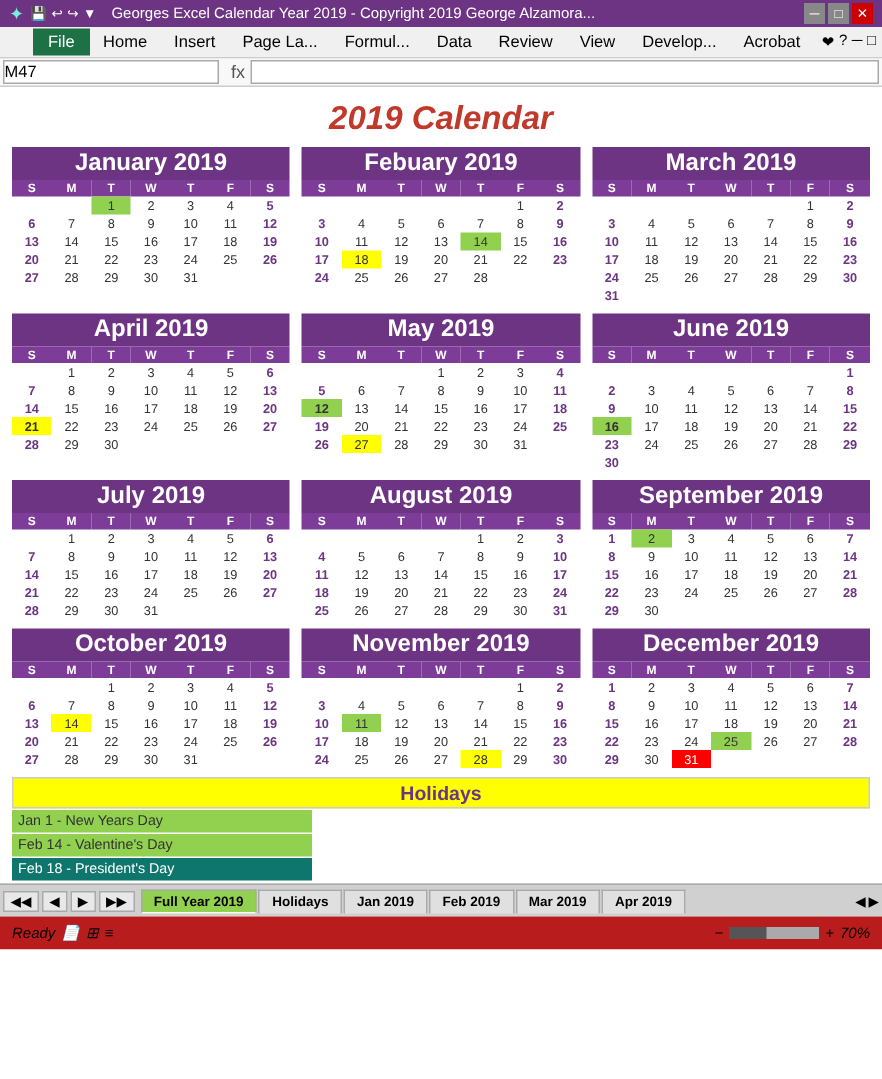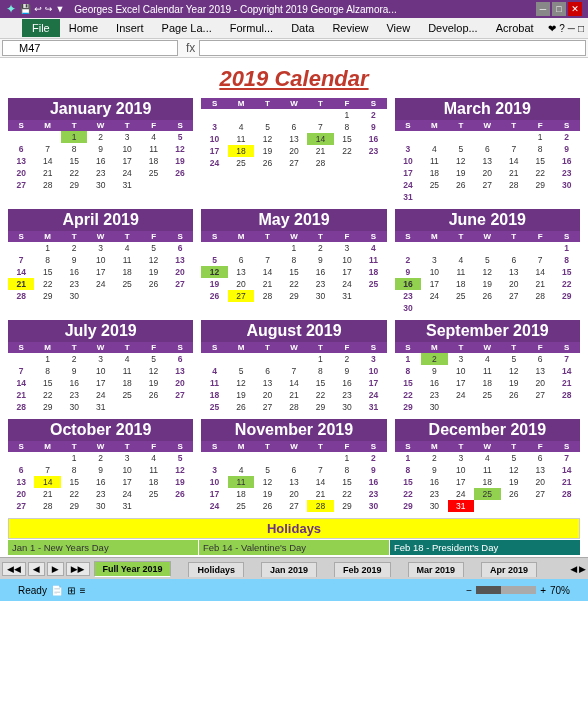--- a/index.html
+++ b/index.html
@@ -13,59 +13,59 @@
     .win-btn.min { background: #888; }
     .win-btn.max { background: #888; }
 
     
     .ribbon { background: #f0f0f0; border-bottom: 1px solid #ccc; padding-left: 22px; }
     .ribbon-file { background: #1e7145; color: white; padding: 3px 10px; display: inline-block; font-size: 11px; cursor: pointer; }
     .ribbon-tab { padding: 3px 8px; font-size: 11px; cursor: pointer; border: 1px solid transparent; }
 
     
     .formula-bar { display: flex; align-items: center; border-bottom: 1px solid #ccc; padding: 1px 2px; background: #f8f8f8; }
-    .cell-ref { border: 1px solid #aaa; padding: 1px 16px; min-width: 60px; font-size: 11px; margin-right: 4px; }
+    .cell-ref { border: 1px solid #aaa; padding: 1px 0; min-width: 60px; font-size: 11px; margin-right: 4px; }
     .fx-btn { font-size: 12px; color: #555; margin: 0 4px; }
     .formula-input { flex: 1; border: 1px solid #aaa; padding: 1px 4px; font-size: 11px; background: white; }
 
     
     .calendar-area { padding: 4px 8px 2px 8px; background: white; }
-    .calendar-title { text-align: center; color: #c0392b; font-size: 22px; font-weight: bold; font-style: italic; padding: 4px 0 6px 0; text-decoration: underline; }
+    .calendar-title { text-align: center; color: #c0392b; font-size: 22px; font-weight: bold; font-style: italic; padding: 4px 0 6px 0; }
 
     
     .months-grid { display: grid; grid-template-columns: repeat(3, 1fr); gap: 6px 8px; margin-bottom: 6px; }
 
     .month-block { border: none; }
     .month-header { background: #6c3483; color: white; text-align: center; font-weight: bold; font-size: 16px; padding: 2px 0; }
     .mini-cal { width: 100%; border-collapse: collapse; }
     .mini-cal th { background: #7d3c98; color: white; text-align: center; font-size: 8px; font-weight: bold; padding: 1px 0; width: 14.28%; }
     .mini-cal td { text-align: center; font-size: 8.5px; padding: 1px 0; border: none; color: #333; }
     .mini-cal td.weekend { color: #6c3483; font-weight: bold; }
     .mini-cal td.holiday-green { background: #92d050; color: #333; }
     .mini-cal td.holiday-yellow { background: #ffff00; color: #333; }
     .mini-cal td.today { background: #ff0000; color: white; }
 
     
     .holidays-section { margin-top: 4px; }
     .holidays-header { background: #ffff00; text-align: center; font-weight: bold; font-size: 13px; color: #6c3483; padding: 2px; border: 1px solid #ccc; }
-    .holidays-list { display: flex; flex-direction: row; gap: 1px; margin-top: 1px; }
+    .holidays-list { display: flex; flex-direction: column; gap: 1px; margin-top: 1px; }
     .holiday-item { background: #92d050; padding: 2px 4px; font-size: 9.5px; color: #333; width: 200px; }
     .holiday-item.red { background: #0f766e; color: white; }
 
     
     .sheet-bar { background: #d0d0d0; border-top: 1px solid #aaa; display: flex; align-items: center; padding: 1px 2px; height: 22px; }
     .sheet-nav { display: flex; gap: 2px; margin-right: 4px; }
     .sheet-nav-btn { border: 1px solid #aaa; background: #e8e8e8; padding: 1px 4px; cursor: pointer; font-size: 9px; }
     .sheet-tab { background: white; border: 1px solid #aaa; border-bottom: none; padding: 2px 8px; font-size: 9px; cursor: pointer; font-weight: bold; }
     .sheet-tab.active { background: white; border-bottom: 1px solid white; }
     .sheet-tab.inactive { background: #e0e0e0; }
     .sheet-tab.green { background: #92d050; }
 
     
-    .status-bar { background: #7dd3fc; display: flex; align-items: center; justify-content: space-between; padding: 1px 18px; font-size: 10px; height: 22px; }
+    .status-bar { background: #b91c1c; display: flex; align-items: center; justify-content: space-between; padding: 1px 8px; font-size: 10px; height: 22px; font-style: italic; }
     .status-left { display: flex; align-items: center; gap: 4px; }
     .status-right { display: flex; align-items: center; gap: 4px; }
     .zoom-value { font-size: 10px; }
     .zoom-bar { width: 60px; height: 8px; background: #aaa; position: relative; display: inline-block; vertical-align: middle; }
     .zoom-bar-fill { width: 42%; height: 100%; background: #555; }
 
     .ribbon-row { display: flex; align-items: center; }
   </style>
 </head>
 <body>
@@ -177,20 +177,21 @@
               <td>29</td>
               <td>30</td>
               <td>31</td>
               <td></td>
               <td></td>
             </tr>
           </tbody>
         </table>
       </div>
       <div class="month-block">
+        <div class="month-header">Febuary 2019</div>
         <table class="mini-cal">
           <thead>
             <tr>
               <th>S</th>
               <th>M</th>
               <th>T</th>
               <th>W</th>
               <th>T</th>
               <th>F</th>
               <th>S</th>
@@ -905,21 +906,21 @@
   </div>
 </div>
 
 <div class="sheet-bar">
   <div class="sheet-nav">
     <button class="sheet-nav-btn">◀◀</button>
     <button class="sheet-nav-btn">◀</button>
     <button class="sheet-nav-btn">▶</button>
     <button class="sheet-nav-btn">▶▶</button>
   </div>
-  <div id="sheet-tabs-container" style="display:flex; gap:17px;align-items:flex-end;">
+  <div id="sheet-tabs-container" style="display:flex; gap:1px;">
 
   <span class="sheet-tab active green">Full Year 2019</span>
       <span class="sheet-tab inactive">Holidays</span>
       <span class="sheet-tab inactive">Jan 2019</span>
       <span class="sheet-tab inactive">Feb 2019</span>
       <span class="sheet-tab inactive">Mar 2019</span>
       <span class="sheet-tab inactive">Apr 2019</span>
     </div>
   <div style="margin-left:auto; display:flex; align-items:center; gap:2px;">
     <span style="font-size:9px; cursor:pointer;">◀</span>

